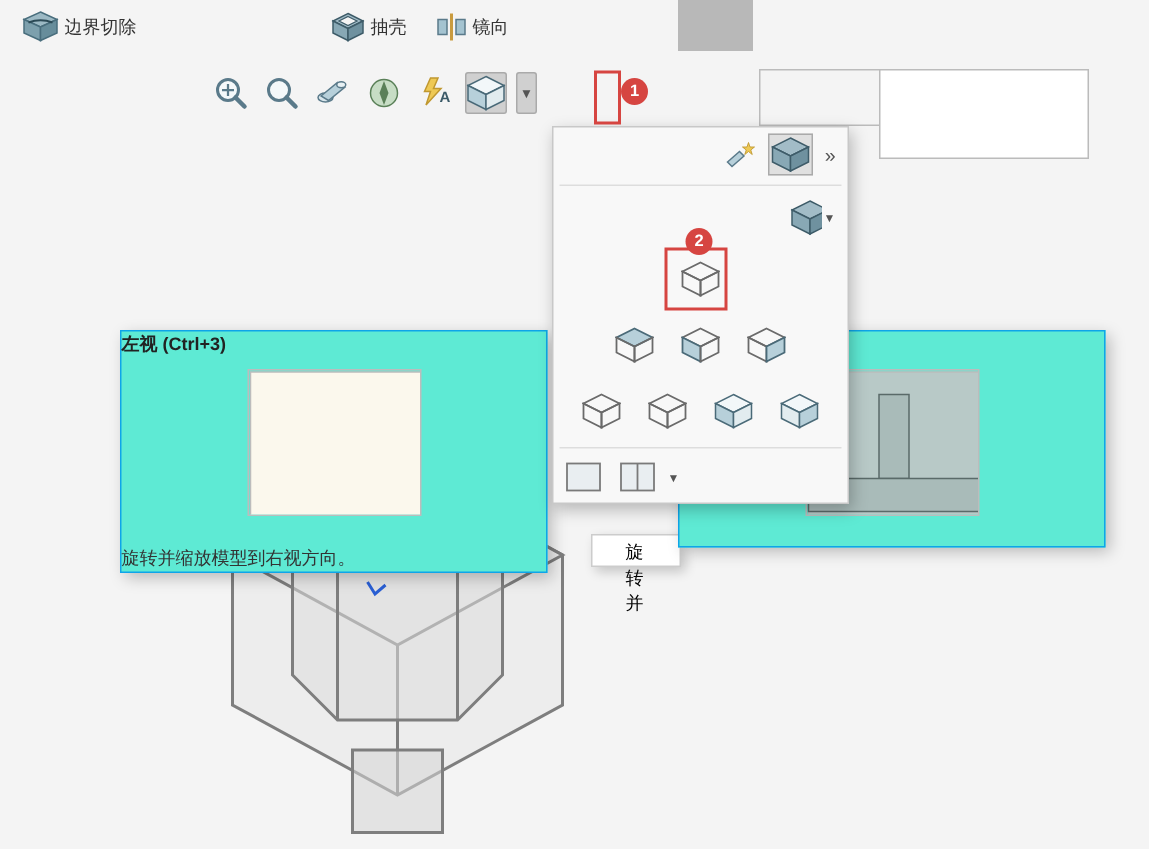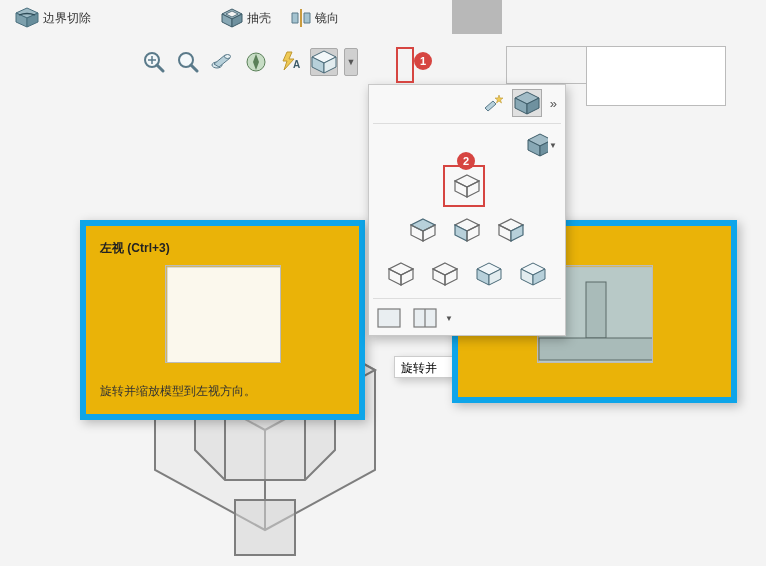--- a/index.html
+++ b/index.html
@@ -21,37 +21,37 @@
 
     
     .view-panel{position:absolute;top:84px;left:368px;width:198px;background:#f8f8f8;border:1px solid #c8c8c8;box-shadow:2px 4px 10px rgba(0,0,0,.25);z-index:150}
     .vp-row{display:flex;align-items:center;padding:4px;gap:4px}
     .vp-row.top{justify-content:flex-end;padding-right:8px}
     .vp-sep{height:1px;background:#ddd;margin:2px 4px}
     .vp-cell{width:40px;height:36px;display:flex;align-items:center;justify-content:center;cursor:pointer;border:2px solid transparent}
     .chev{font-size:13px;color:#555;margin-left:4px}
 
     
-    .tooltip{position:absolute;background:#eab308;border:6px solid #0ea5e9;box-shadow:3px 3px 10px rgba(0,0,0,.25);padding:14px;z-index:120}
+    .tooltip{position:absolute;background:#5eead4;border:1px solid #0ea5e9;box-shadow:3px 3px 10px rgba(0,0,0,.25);z-index:120}
     .tooltip .tt-title{font-weight:bold;font-size:12px;color:#222;margin-bottom:8px}
     .tooltip .tt-thumb{border:1px solid #bcbcbc;display:block;margin:0 auto 20px}
     .tooltip .tt-desc{font-size:12px;color:#333}
 
     
     .sketch{position:absolute;left:125px;top:300px;width:280px;height:260px;z-index:1}
 
     
     .topgrey{position:absolute;top:0;left:452px;width:50px;height:34px;background:#b8b8b8}
     .rightpanel{position:absolute;top:46px;left:506px;width:80px;height:38px;border-left:1px solid #bbb;border-top:1px solid #bbb;border-bottom:1px solid #bbb;background:#f4f4f4}
     .rightpanel2{position:absolute;top:46px;left:586px;width:140px;height:60px;border:1px solid #bbb;background:#fff}
 
     
     #tt-left{left:80px;top:220px;width:285px}
     #tt-right{left:452px;top:220px;width:285px}
-    #tt-mid{position:absolute;left:394px;top:356px;width:60px;height:22px;background:#fff;border:1px solid #ccc;box-shadow:3px 3px 8px rgba(0,0,0,.2);font-size:12px;padding:3px 6px;z-index:110}
+    #tt-mid{position:absolute;left:394px;top:356px;width:60px;height:22px;background:#fff;border:1px solid #ccc;box-shadow:3px 3px 8px rgba(0,0,0,.2);font-size:12px;padding:3px 22px;z-index:110}
 
   </style>
 </head>
 <body>
 
 <svg width="0" height="0" style="position:absolute">
   <defs>
 
     <g id="cube-wire">
       <polygon points="13,1 25,7 13,13 1,7" fill="none" stroke="#6a6a6a" stroke-width="1.2"></polygon>
@@ -316,21 +316,21 @@
 <div class="callout-rect" style="left:443px;top:165px;width:42px;height:42px"></div>
 <div class="callout-badge" style="left:457px;top:152px">
     <span>2</span>
   </div>
 
 <div class="tooltip" id="tt-left">
   <div class="tt-title">左视   (Ctrl+3)</div>
   <svg class="tt-thumb" width="116" height="98">
     <rect x="1" y="1" width="114" height="96" fill="#fbf8ed" stroke="#bcbcbc"></rect>
   </svg>
-  <div class="tt-desc">旋转并缩放模型到左视方向。</div>
+  <div class="tt-desc">旋转并缩放模型到右视方向。</div>
 </div>
 
 <div class="tooltip" id="tt-right">
   <div class="tt-title">右视   (Ctrl+4)</div>
   <svg class="tt-thumb" width="116" height="98">
     <rect x="1" y="1" width="114" height="96" fill="#b8c9c7" stroke="#bcbcbc"></rect>
     <rect x="48" y="16" width="20" height="56" fill="#a9bbb9" stroke="#5a6a69"></rect>
     <rect x="1" y="72" width="114" height="22" fill="#a9bbb9" stroke="#5a6a69"></rect>
   </svg>
 </div>

